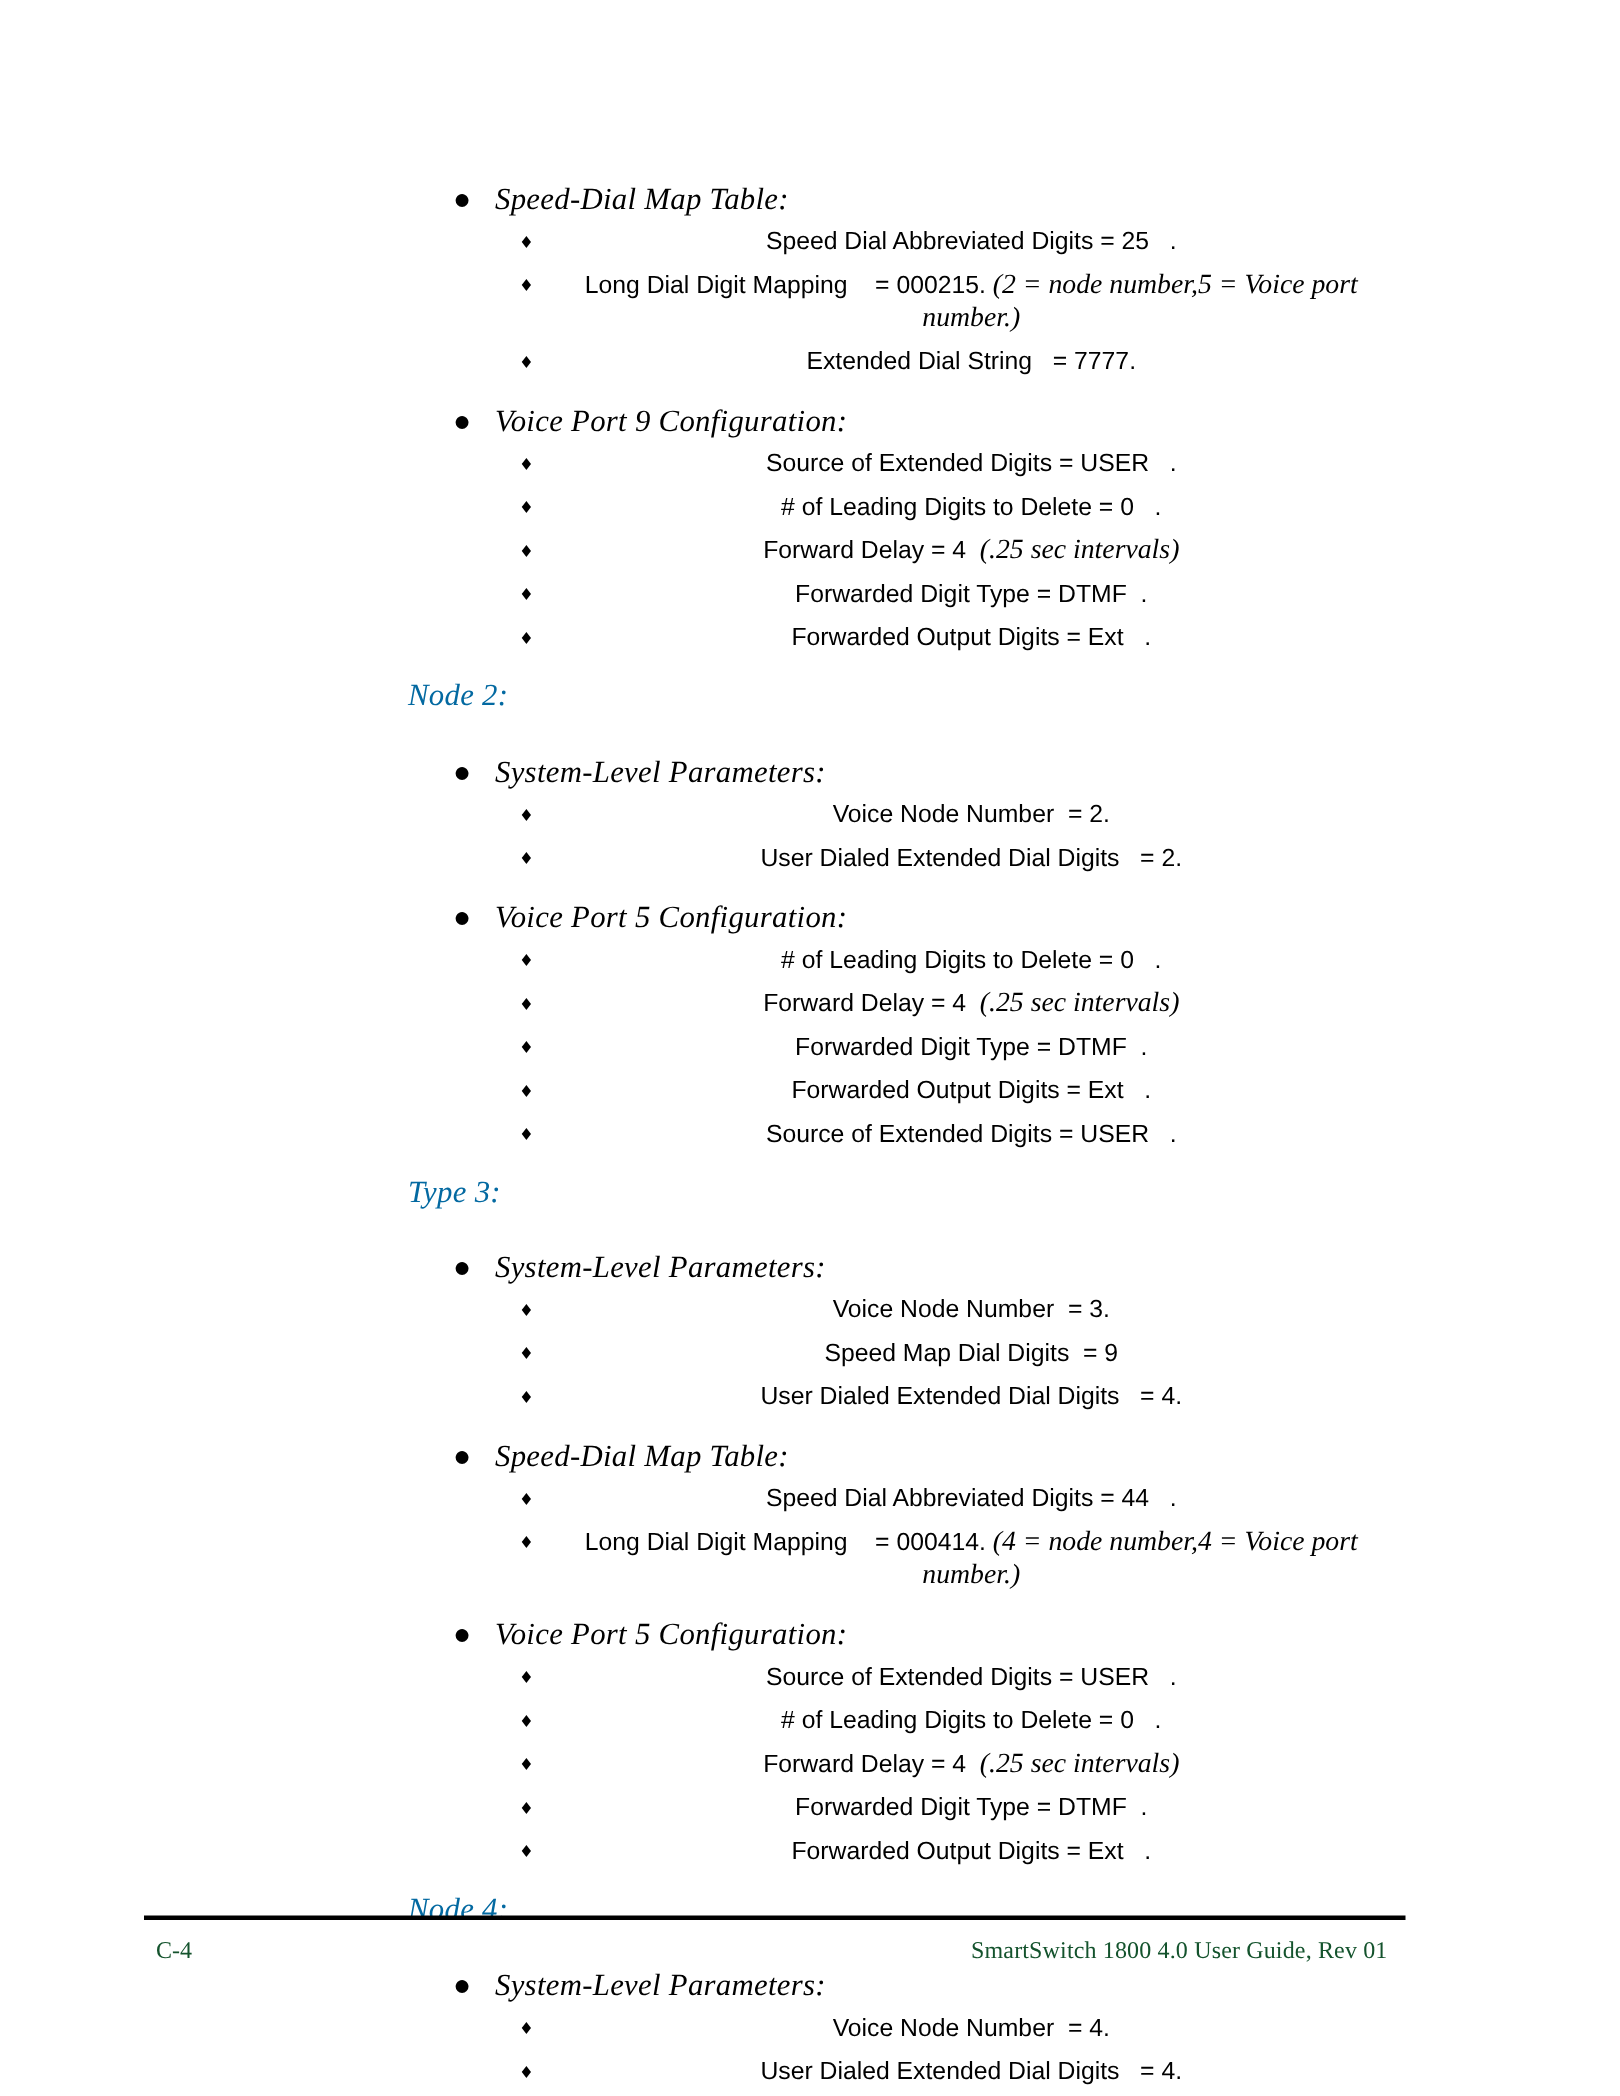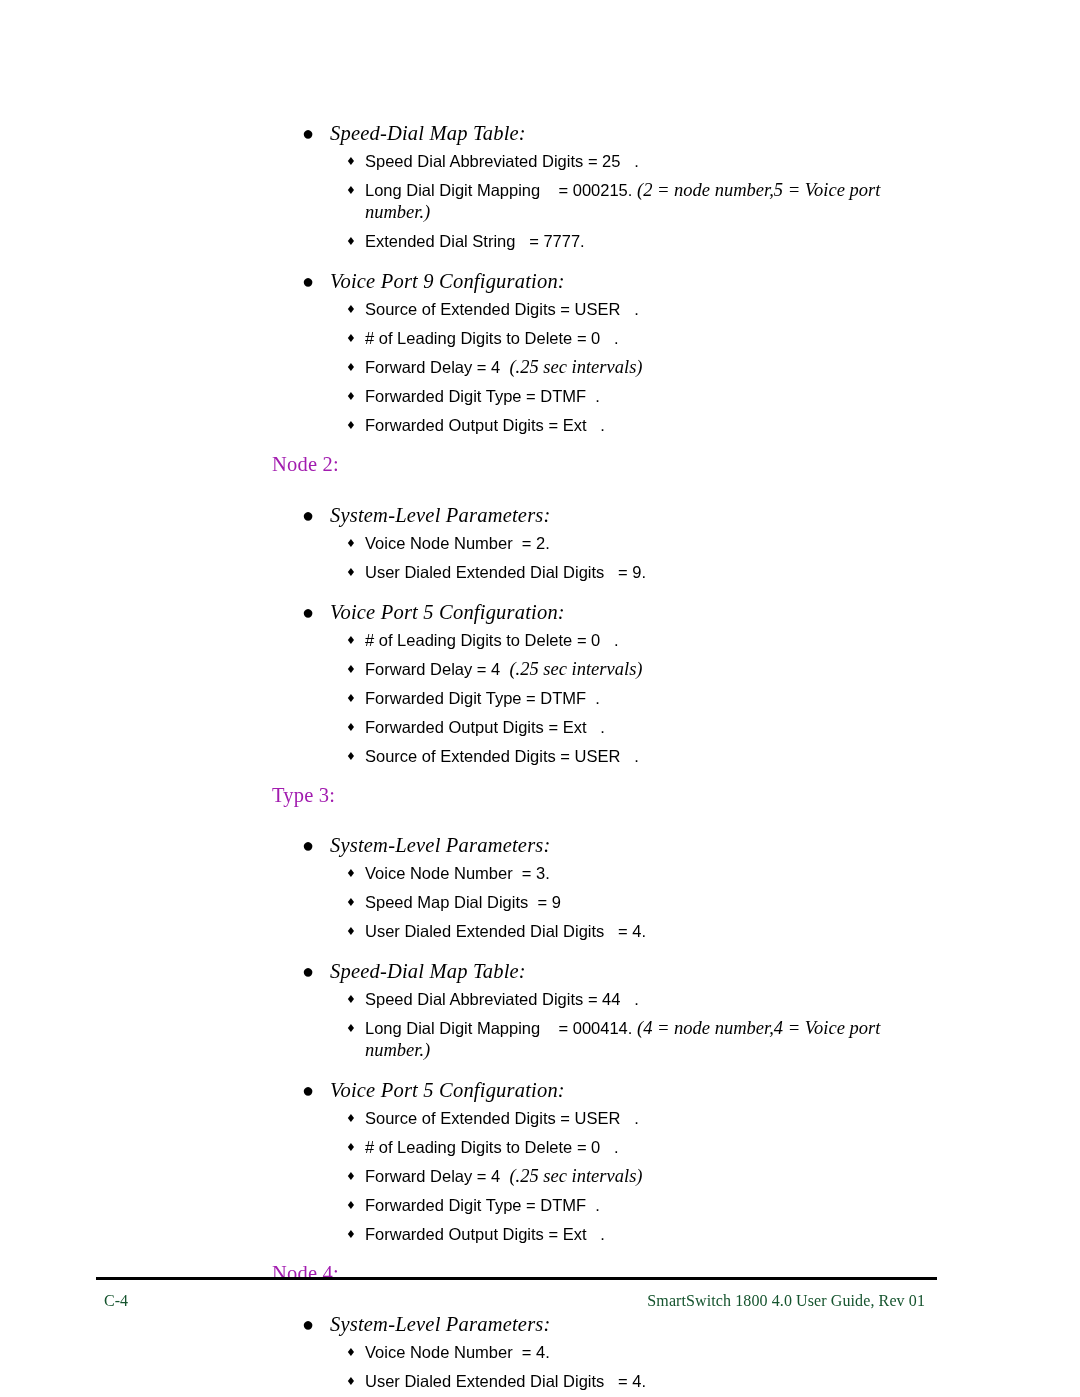--- a/index.html
+++ b/index.html
@@ -29,23 +29,24 @@
   .content {
     position: absolute;
     left: 0;
     top: 104px;
     width: 1080px;
   }
 
   
   .node-heading {
     font-family: "Liberation Serif", "DejaVu Serif", serif;
+    font-style: italic;
     font-size: 20.5px;
     line-height: 1.0;
-    color: #a21caf;
+    color: #0369a1;
     margin: 0;
     padding: 0;
     letter-spacing: 0.2px;
   }
   .node-block {
     margin-top: 18px;
   }
   .node-block.first {
     margin-top: 0;
   }
@@ -98,20 +99,21 @@
     font-size: 11px;
     line-height: 22px;
     color: #000;
   }
   .l2 .l2-text {
     font-family: "Liberation Sans", sans-serif;
     font-size: 16.5px;
     line-height: 22px;
     display: block;
     white-space: pre-wrap;
+    text-align: center;
   }
   .l2 .ital {
     font-family: "Liberation Serif", "DejaVu Serif", serif;
     font-style: italic;
     font-size: 18.5px;
   }
 
   
   .l2.last-in-group {
     margin-bottom: 10px;
@@ -204,21 +206,21 @@
         <div class="l1">
           <span class="bullet">●</span>
           <span class="l1-text">System-Level Parameters:</span>
         </div>
         <div class="l2">
           <span class="bullet">♦</span>
           <span class="l2-text"><span>Voice Node Number  = 2.</span></span>
         </div>
         <div class="l2 last-in-group">
           <span class="bullet">♦</span>
-          <span class="l2-text"><span>User Dialed Extended Dial Digits   = 9.</span></span>
+          <span class="l2-text"><span>User Dialed Extended Dial Digits   = 2.</span></span>
         </div>
         <div class="l1 after-list">
           <span class="bullet">●</span>
           <span class="l1-text">Voice Port 5 Configuration:</span>
         </div>
         <div class="l2">
           <span class="bullet">♦</span>
           <span class="l2-text"><span># of Leading Digits to Delete = 0   .</span></span>
         </div>
         <div class="l2">

